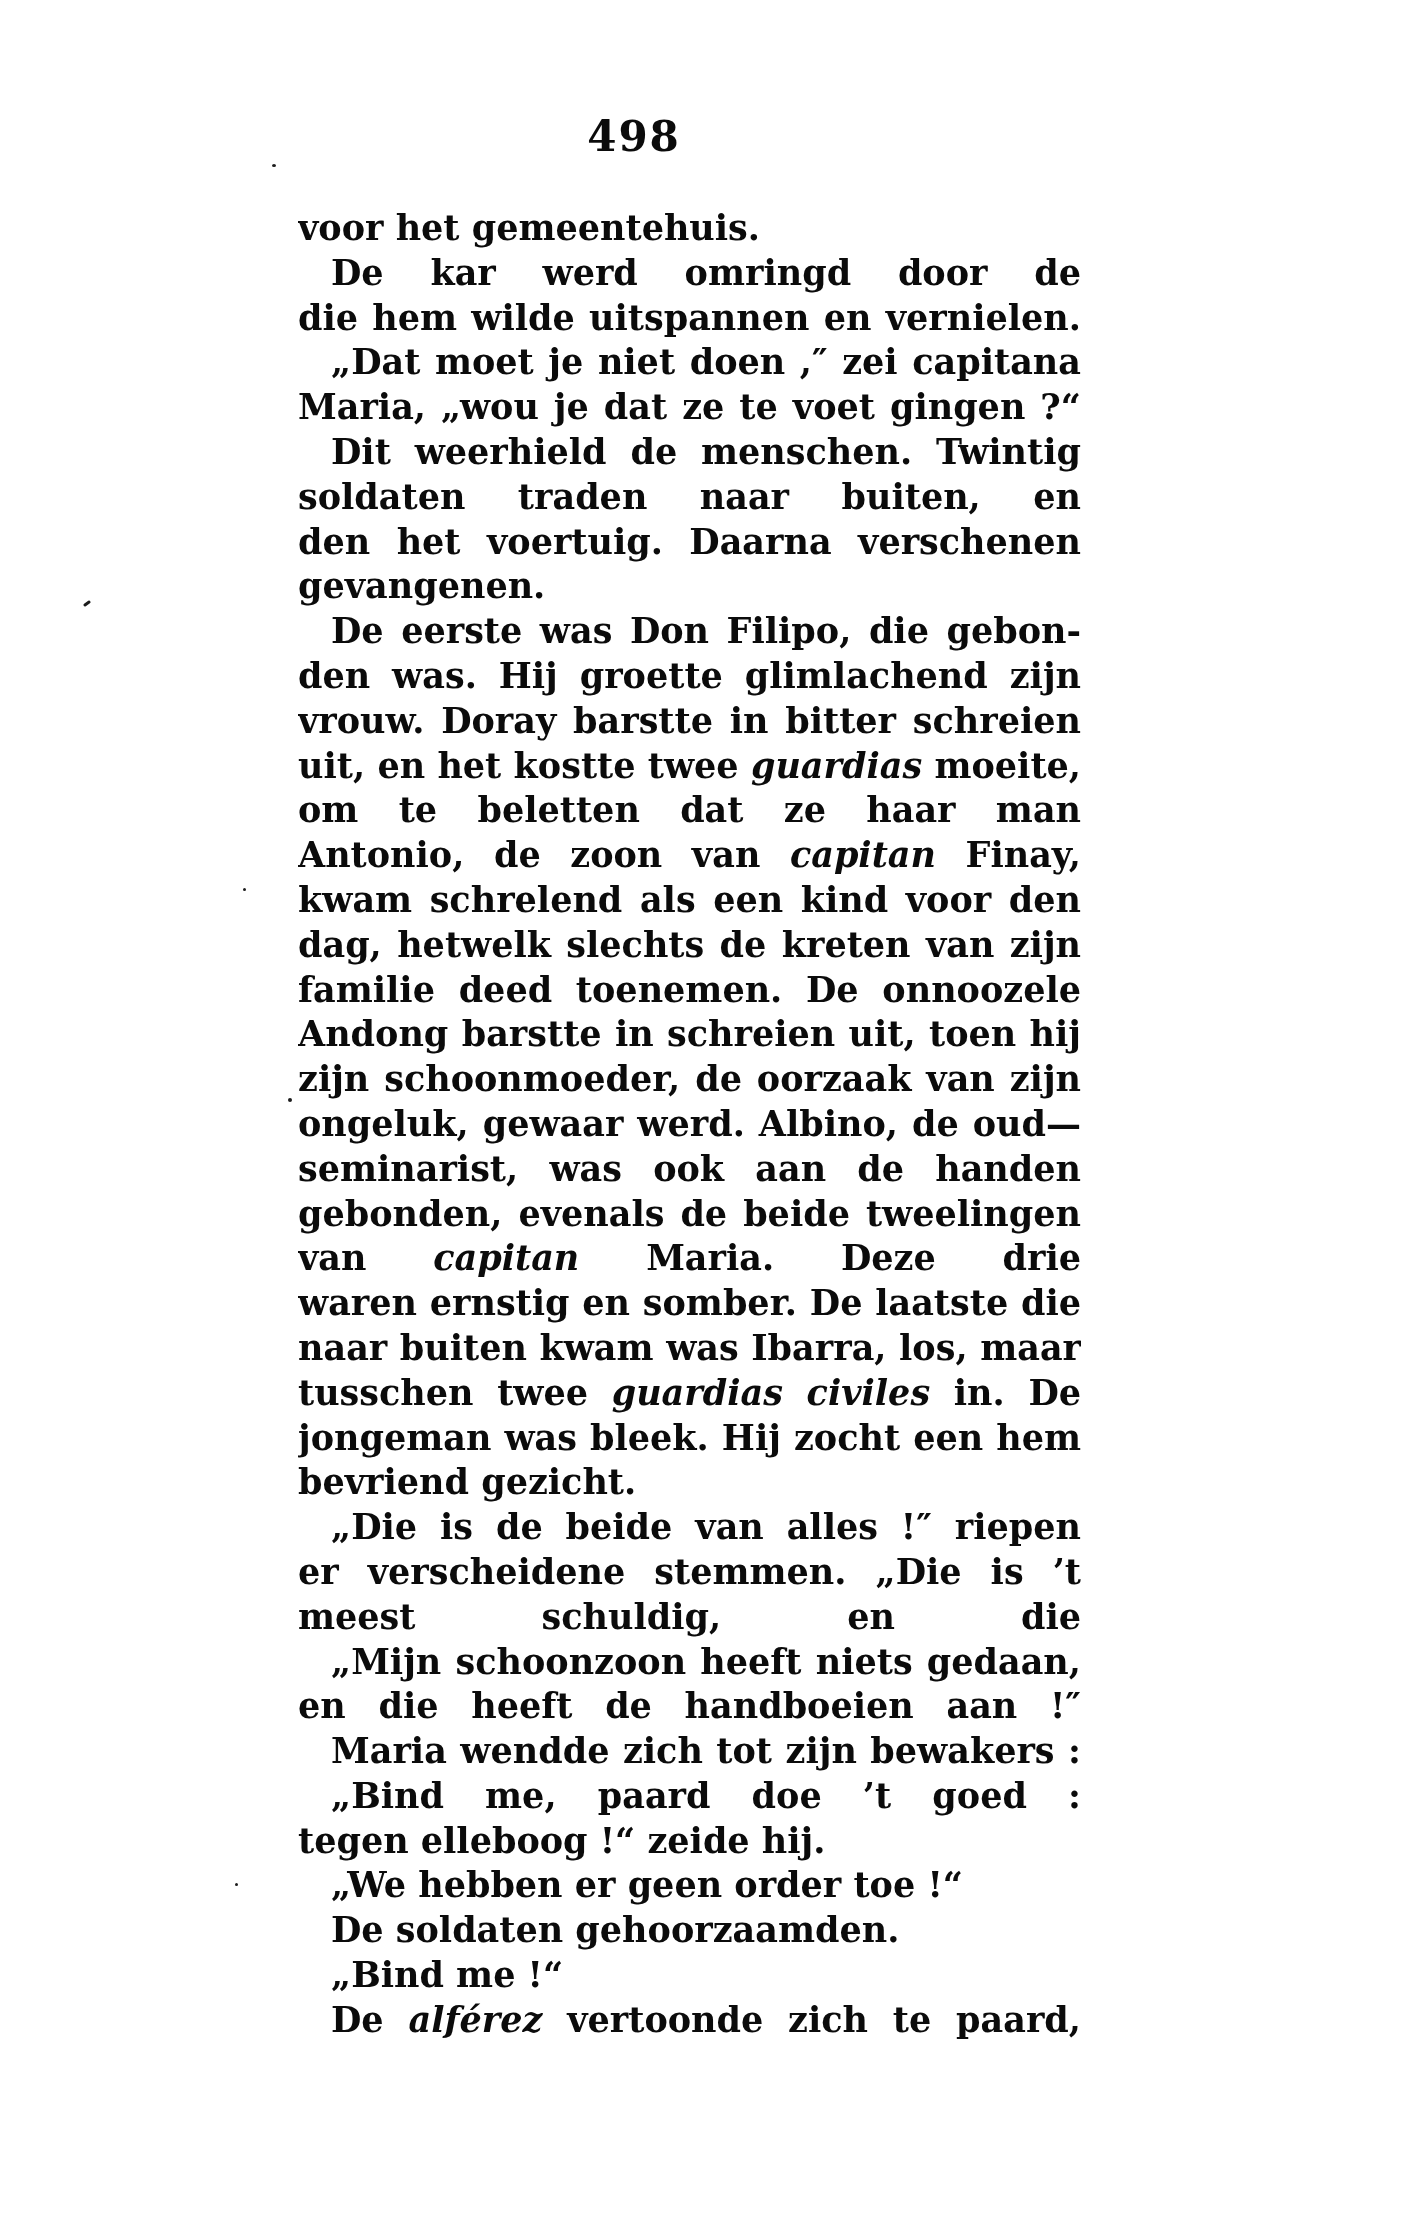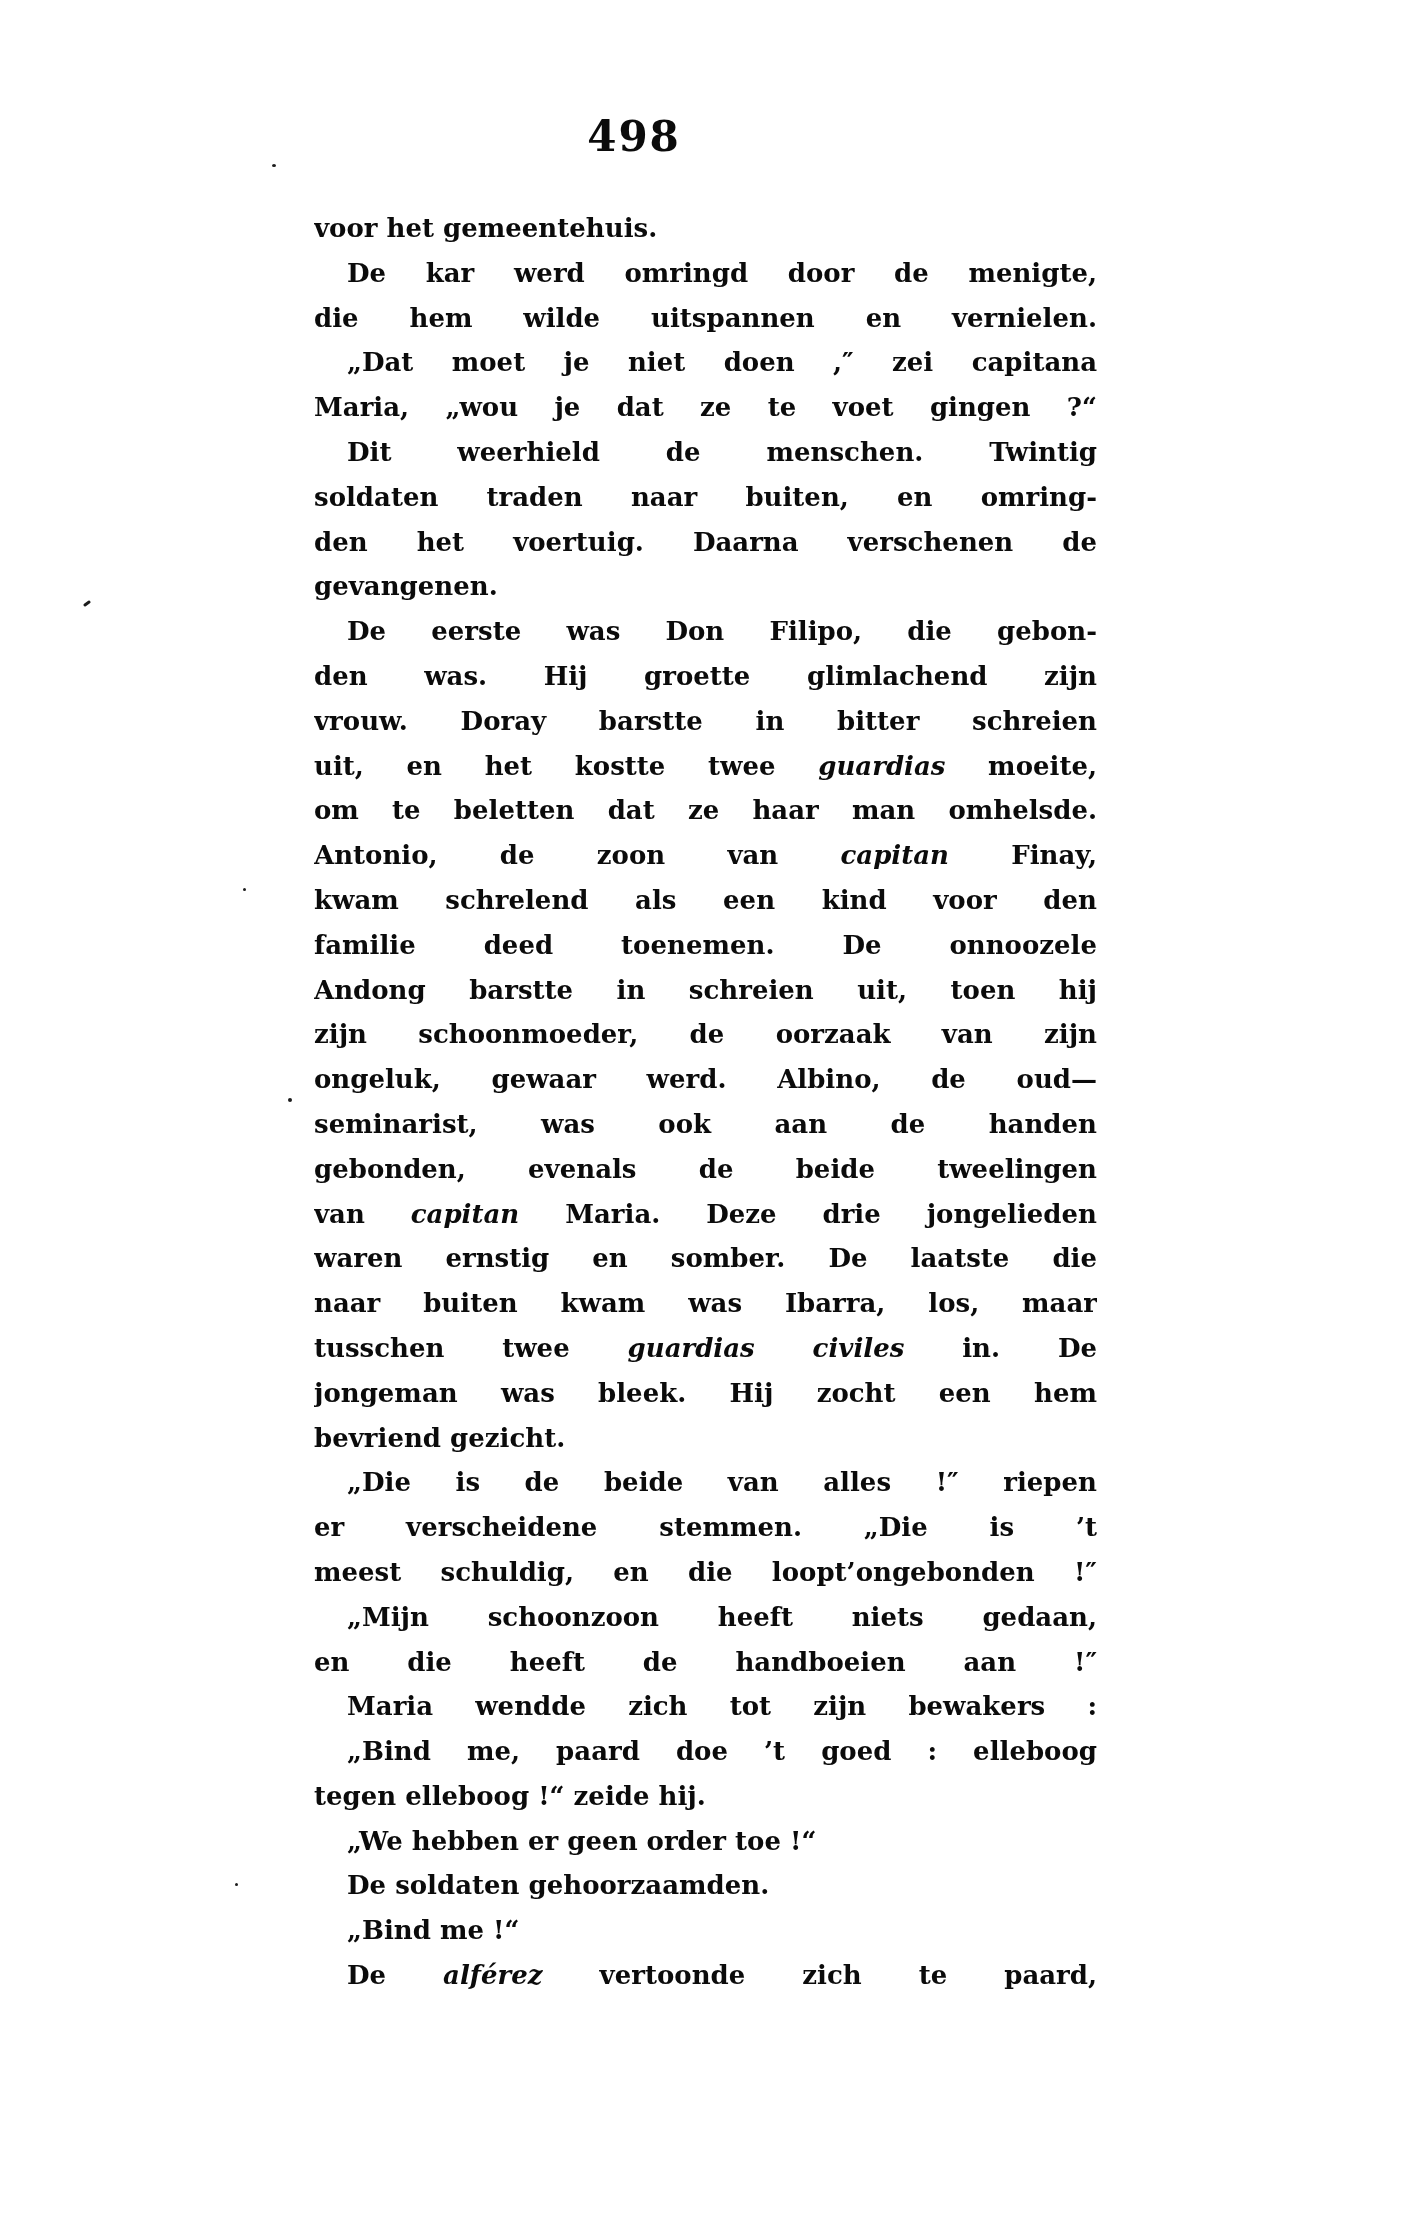--- a/index.html
+++ b/index.html
@@ -18,23 +18,23 @@
     top: 112px;
     left: 245px;
     width: 778px;
     text-align: center;
     font-size: 42px;
     letter-spacing: 2px;
   }
   .text-block {
     position: absolute;
     top: 206px;
-    left: 314px;
+    left: 298px;
     width: 783px;
-    font-size: 26px;
+    font-size: 35px;
   }
   .line {
     height: 44.8px;
     line-height: 44.8px;
     text-align: justify;
     text-align-last: justify;
     overflow: hidden;
     white-space: normal;
   }
   .line.left { text-align-last: left; }
@@ -67,20 +67,21 @@
       <div class="line"><span class="">soldaten traden naar buiten, en omring-</span></div>
       <div class="line"><span class="">den het voertuig. Daarna verschenen de</span></div>
       <div class="line left"><span class="">gevangenen.</span></div>
       <div class="line indent"><span class="">De eerste was Don Filipo, die gebon-</span></div>
       <div class="line"><span class="">den was. Hij groette glimlachend zijn</span></div>
       <div class="line"><span class="">vrouw. Doray barstte in bitter schreien</span></div>
       <div class="line"><span class="">uit, en het kostte twee </span><span class="it">guardias</span><span class=""> moeite,</span></div>
       <div class="line"><span class="">om te beletten dat ze haar man omhelsde.</span></div>
       <div class="line"><span class="">Antonio, de zoon van </span><span class="it">capitan</span><span class=""> Finay,</span></div>
       <div class="line"><span class="">kwam schrelend als een kind voor den</span></div>
+      <div class="line"><span class="">dag, hetwelk slechts de kreten van zijn</span></div>
       <div class="line"><span class="">familie deed toenemen. De onnoozele</span></div>
       <div class="line"><span class="">Andong barstte in schreien uit, toen hij</span></div>
       <div class="line"><span class="">zijn schoonmoeder, de oorzaak van zijn</span></div>
       <div class="line"><span class="">ongeluk, gewaar werd. Albino, de oud—</span></div>
       <div class="line"><span class="">seminarist, was ook aan de handen</span></div>
       <div class="line"><span class="">gebonden, evenals de beide tweelingen</span></div>
       <div class="line"><span class="">van </span><span class="it">capitan</span><span class=""> Maria. Deze drie jongelieden</span></div>
       <div class="line"><span class="">waren ernstig en somber. De laatste die</span></div>
       <div class="line"><span class="">naar buiten kwam was Ibarra, los, maar</span></div>
       <div class="line"><span class="">tusschen twee </span><span class="it">guardias</span><span class=""> </span><span class="it">civiles</span><span class=""> in. De</span></div>

